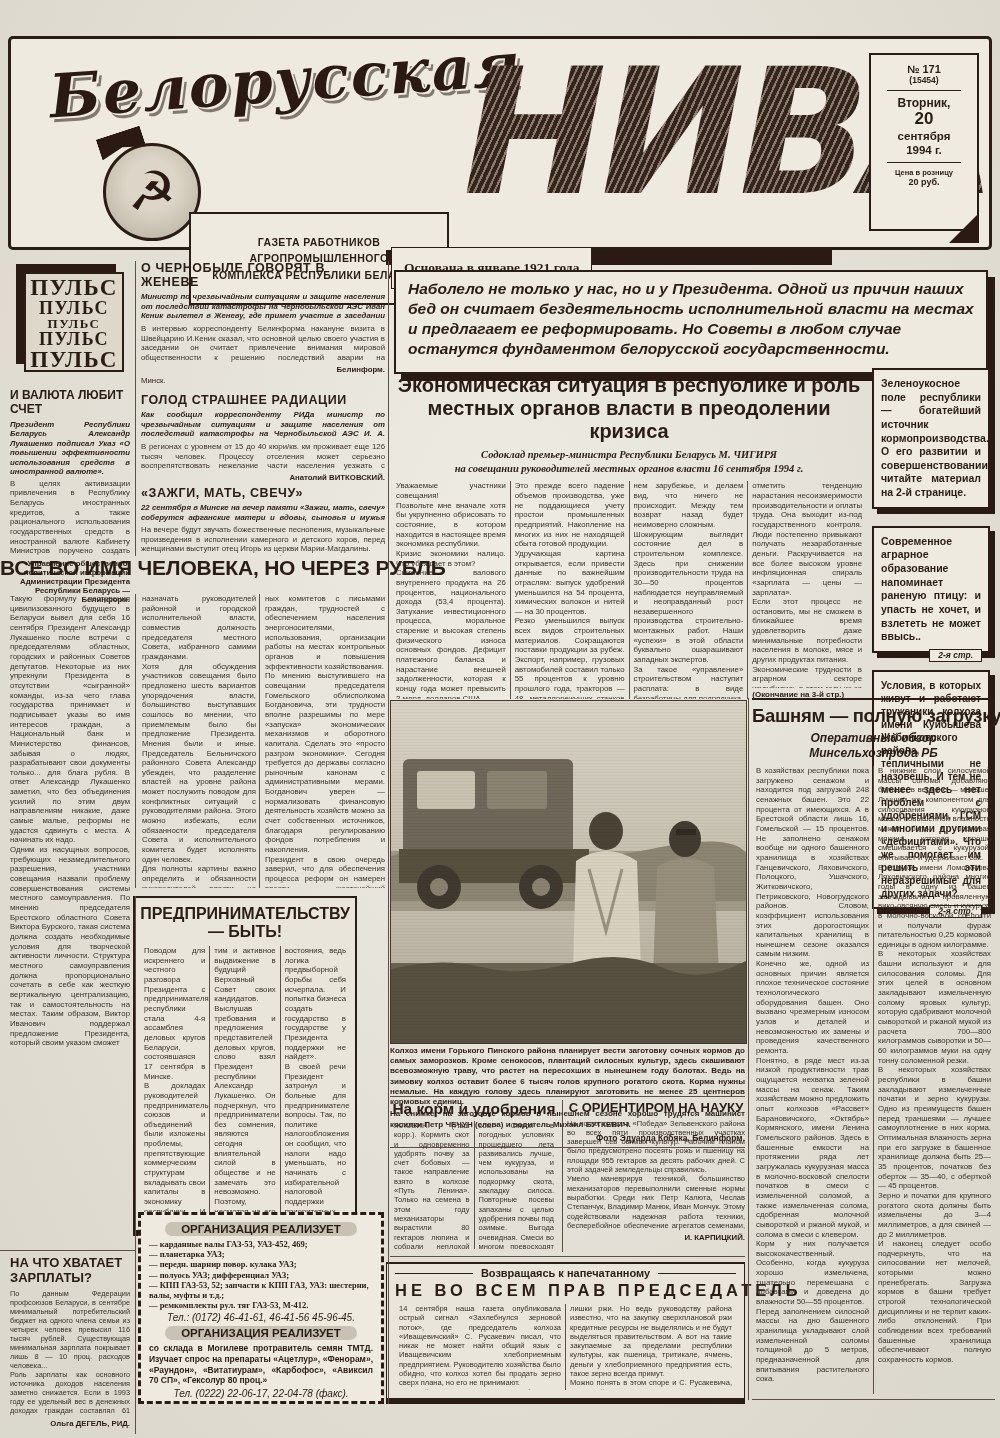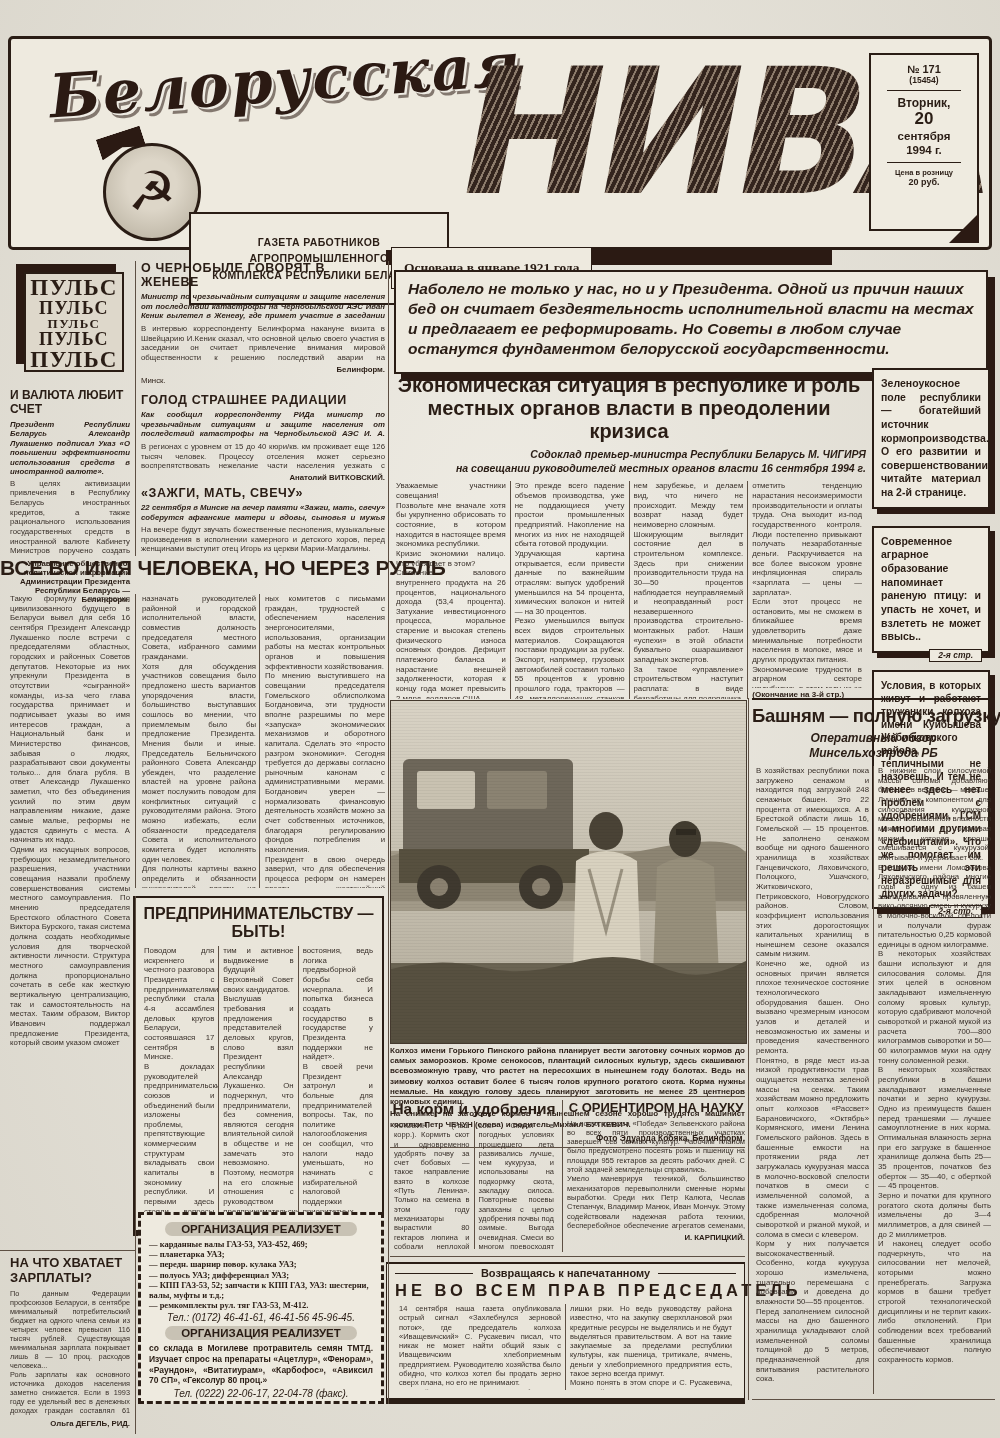--- a/index.html
+++ b/index.html
@@ -127,21 +127,21 @@
   .cols{display:flex;}
   .col{flex:1;padding:0 4px;overflow:hidden;}
   .col + .col{border-left:1px solid var(--rule);}
 
   
   .vse-title{
     left:0;top:556px;width:388px;text-align:center;
     font-weight:bold;font-size:21px;letter-spacing:-.2px;white-space:nowrap;
   }
   .eco-title{font-weight:bold;font-size:20px;line-height:1.15;text-align:center;}
-  .eco-sub{font-weight:bold;font-style:italic;font-size:10.5px;line-height:1.3;text-align:right;margin-top:5px;}
+  .eco-sub{font-weight:bold;font-style:italic;font-size:10.5px;line-height:1.3;text-align:center;margin-top:5px;font-family:Liberation Serif, serif;}
   .cont{font-weight:bold;font-size:8px;margin-top:2px;}
 
   .teaser{
     border:2px solid var(--ink);box-shadow:5px 5px 0 #2b1a13;
     background:var(--paper2);padding:7px 7px;margin-bottom:17px;
     font-weight:bold;font-size:10.5px;line-height:1.3;text-align:justify;
     position:relative;
   }
   .teaser-tab{
     position:absolute;right:6px;bottom:-11px;background:var(--paper2);
@@ -156,21 +156,21 @@
     pointer-events:none;
   }
   .caption{left:390px;top:1046px;width:355px;}
   .cap-bold{font-weight:bold;font-size:8px;line-height:1.28;text-align:justify;white-space:pre-line;}
   .credit{font-weight:bold;font-size:8.5px;text-align:right;margin-top:3px;border-bottom:1px solid var(--rule);padding-bottom:4px;}
 
   .korm-title{font-weight:bold;font-size:15.5px;text-align:center;margin-bottom:3px;white-space:nowrap;}
   .nauka-title{font-weight:bold;font-size:13px;text-align:center;line-height:1.2;margin-bottom:3px;}
 
   .pred-box{
-    left:133px;top:896px;width:251px;height:340px;
+    left:133px;top:896px;width:224px;height:340px;
     border:2px solid var(--ink);border-bottom-width:6px;background:var(--paper);
     padding:5px 5px 3px 5px;box-sizing:border-box;
   }
   .pred-title{font-weight:bold;font-size:16px;text-align:center;margin:2px 0 5px 0;}
 
   .ads-box{
     left:138px;top:1212px;width:246px;height:192px;
     border:3px dashed var(--ink);background:var(--paper2);
     padding:5px 8px;box-sizing:border-box;
   }

